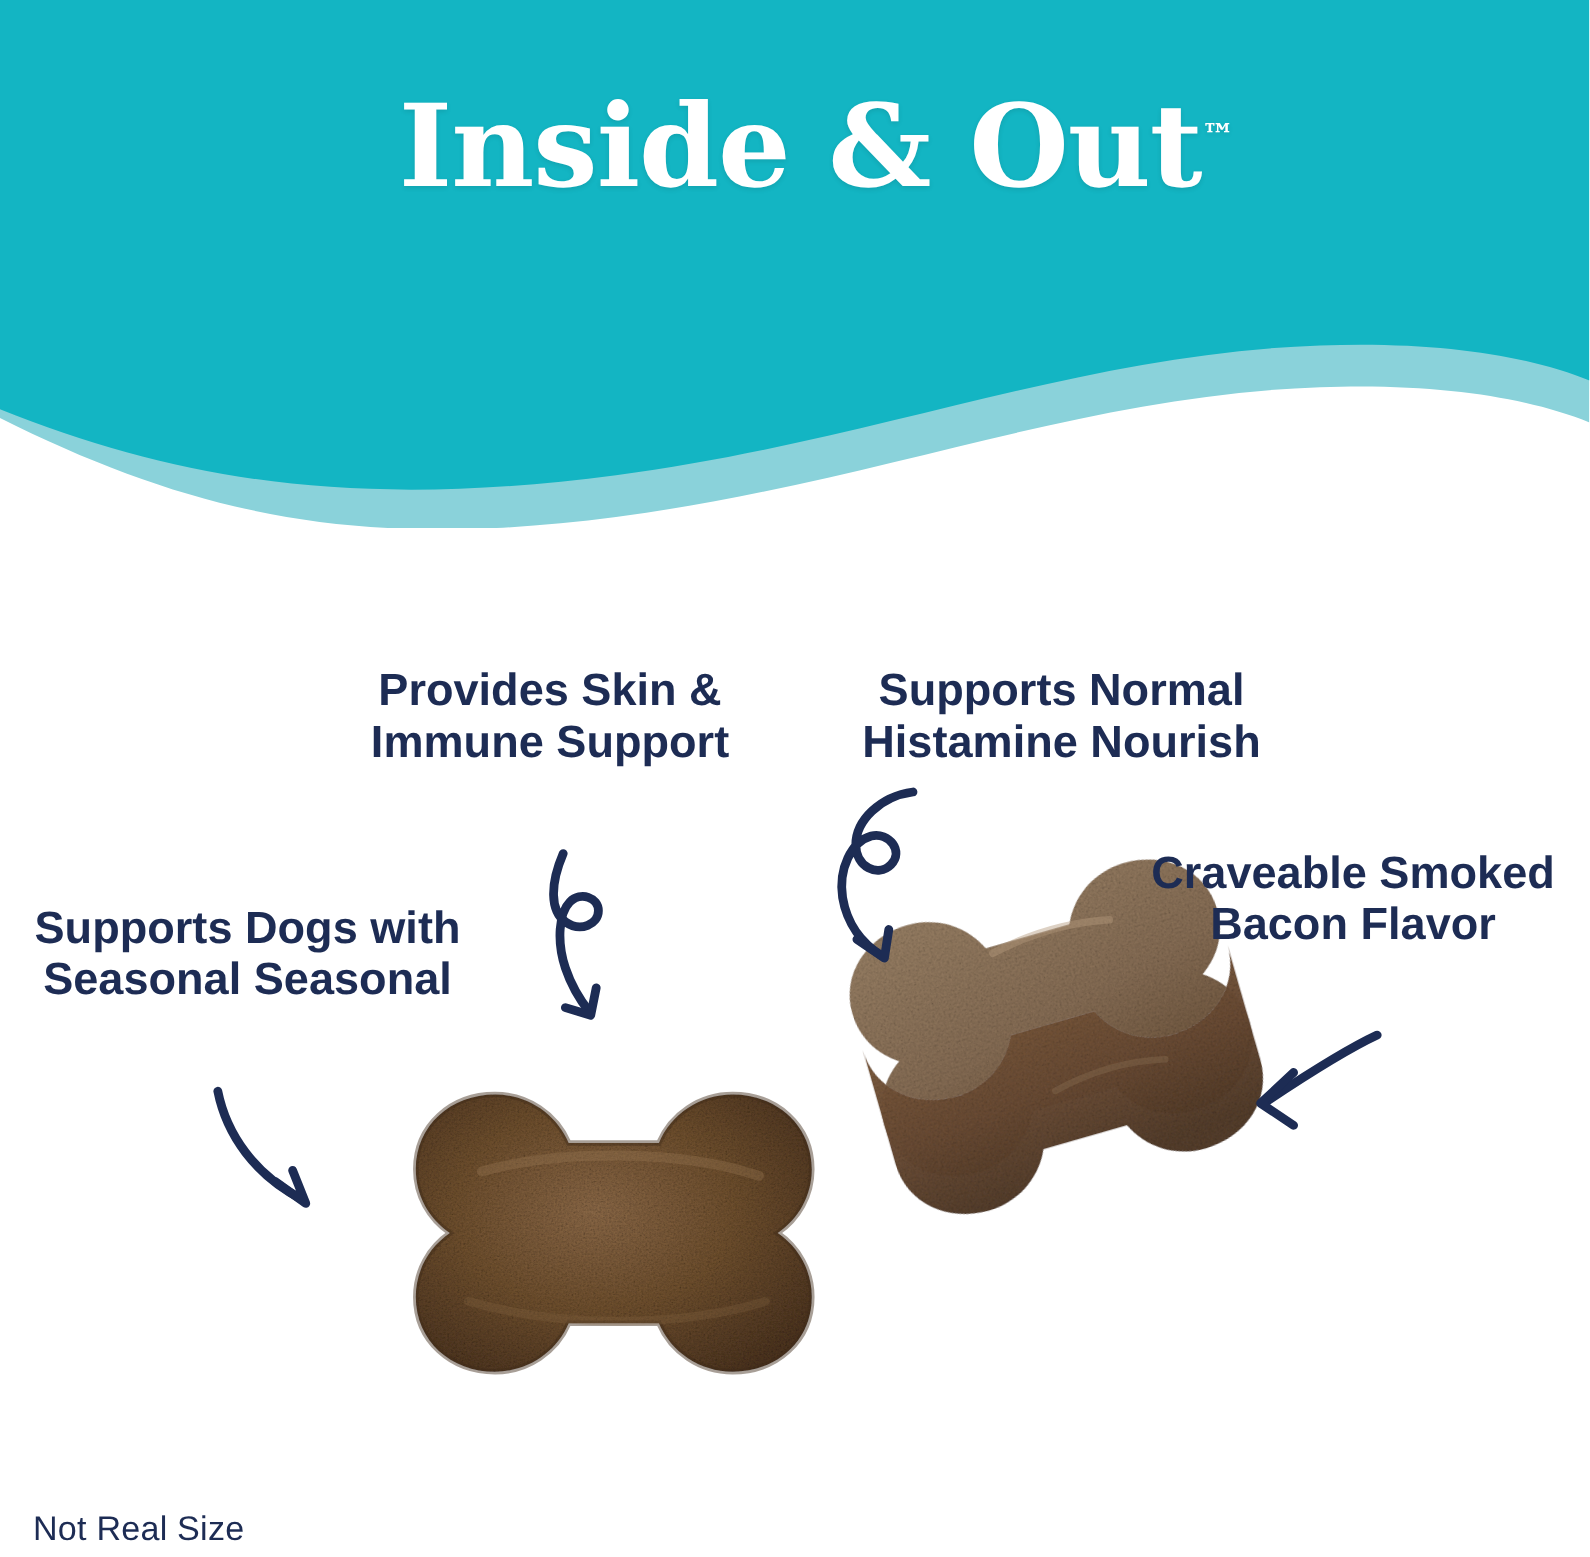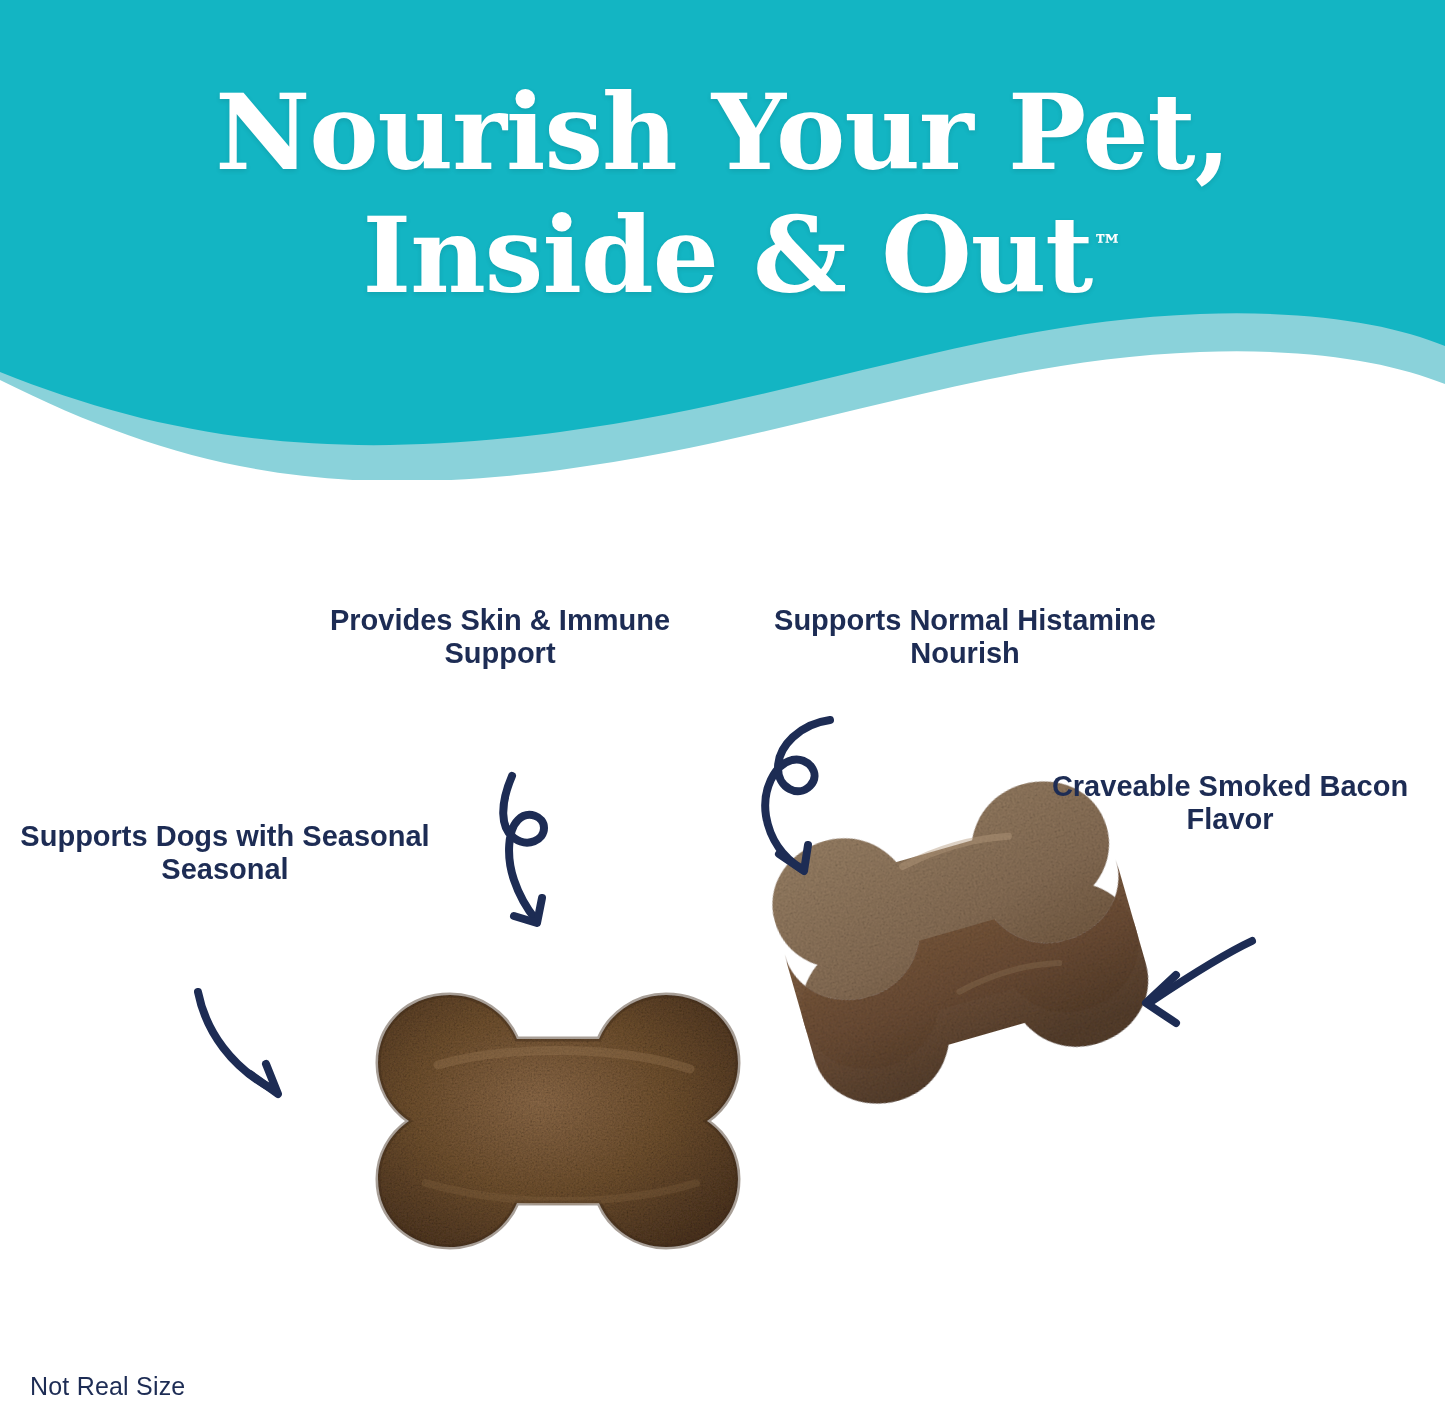--- a/index.html
+++ b/index.html
@@ -65,21 +65,21 @@
     font-weight: bold;
     letter-spacing: 0;
   }
 
   
   .callout {
     position: absolute;
     color: #1d2c54;
     font-family: "Liberation Sans", sans-serif;
     font-weight: bold;
-    font-size: 29px;
+    font-size: 41px;
     line-height: 1.14;
     text-align: center;
     z-index: 6;
   }
   #callout-skin     { left: 300px; top: 604px;  width: 400px; }
   #callout-hist     { left: 735px; top: 604px;  width: 460px; }
   #callout-bacon    { left: 1030px; top: 770px; width: 400px; }
   #callout-allergy  { left: 20px;  top: 820px;  width: 410px; }
 
   
@@ -103,21 +103,21 @@
     z-index: 5;
     pointer-events: none;
   }
 
   
   .footnote {
     position: absolute;
     left: 30px;
     top: 1372px;
     font-family: "Liberation Sans", sans-serif;
-    font-size: 25px;
+    font-size: 31px;
     font-weight: normal;
     color: #1d2c54;
     letter-spacing: 0.2px;
     z-index: 8;
   }
 </style>
 </head>
 <body>
 
 <div id="page">
@@ -126,21 +126,20 @@
     <svg class="banner-wave" viewBox="0 0 1445 480" preserveAspectRatio="none">
 
       <path d="M0,380 C 180,470 330,500 560,470 C 800,438 980,360 1200,352
                C 1310,348 1390,362 1445,384 L1445,0 L0,0 Z" fill="#8ad2da"></path>
 
       <path d="M0,372 C 170,440 330,462 560,432 C 800,400 980,322 1200,314
                C 1310,310 1392,324 1445,346 L1445,0 L0,0 Z" fill="#13b5c3"></path>
     </svg>
 
     <div class="headline">
-      <span>Nourish Your Pet,</span>
       <span class="line2"><span>Inside &amp; Out</span><span class="tm">™</span></span>
     </div>
   </div>
 
   <svg class="treats" viewBox="0 0 1445 1415">
     <defs>
 
       <filter id="grain" x="-10%" y="-10%" width="120%" height="120%">
         <feTurbulence type="fractalNoise" baseFrequency="0.55" numOctaves="4" seed="7" result="n"></feTurbulence>
         <feColorMatrix in="n" type="saturate" values="0" result="ng"></feColorMatrix>

